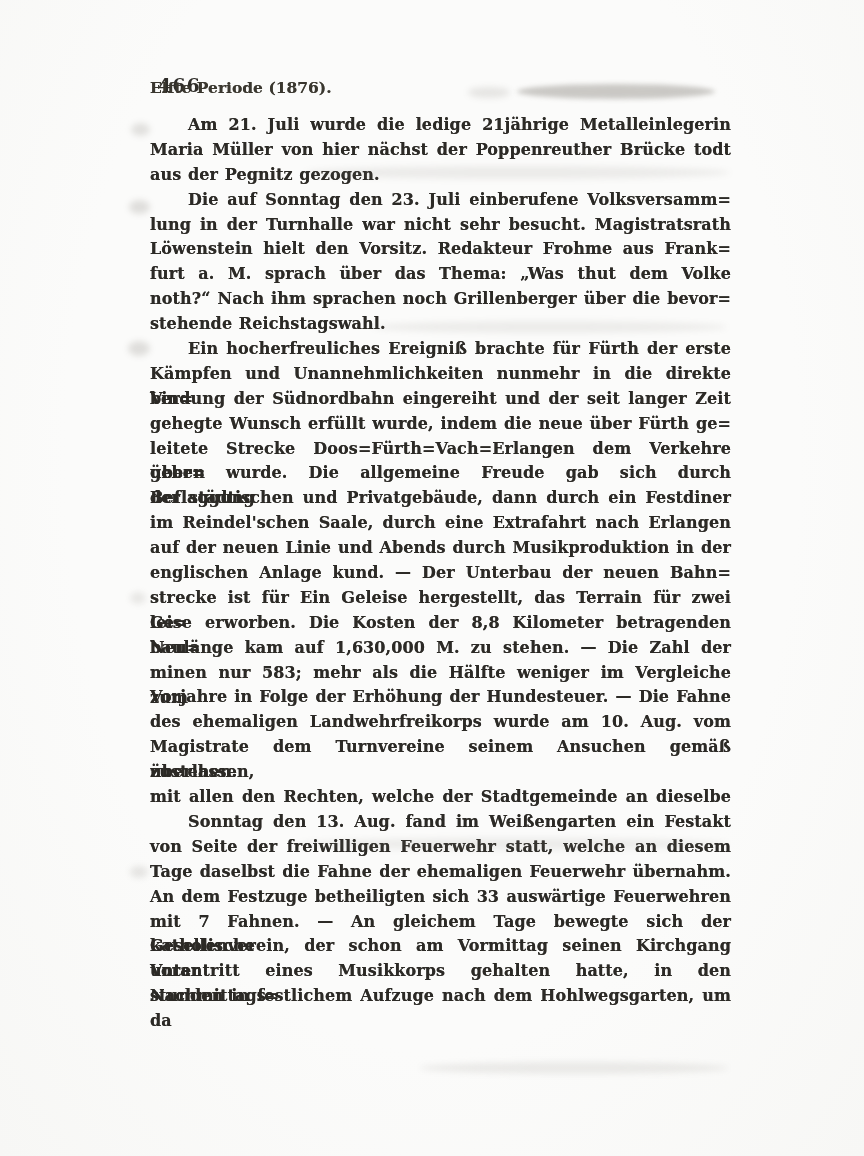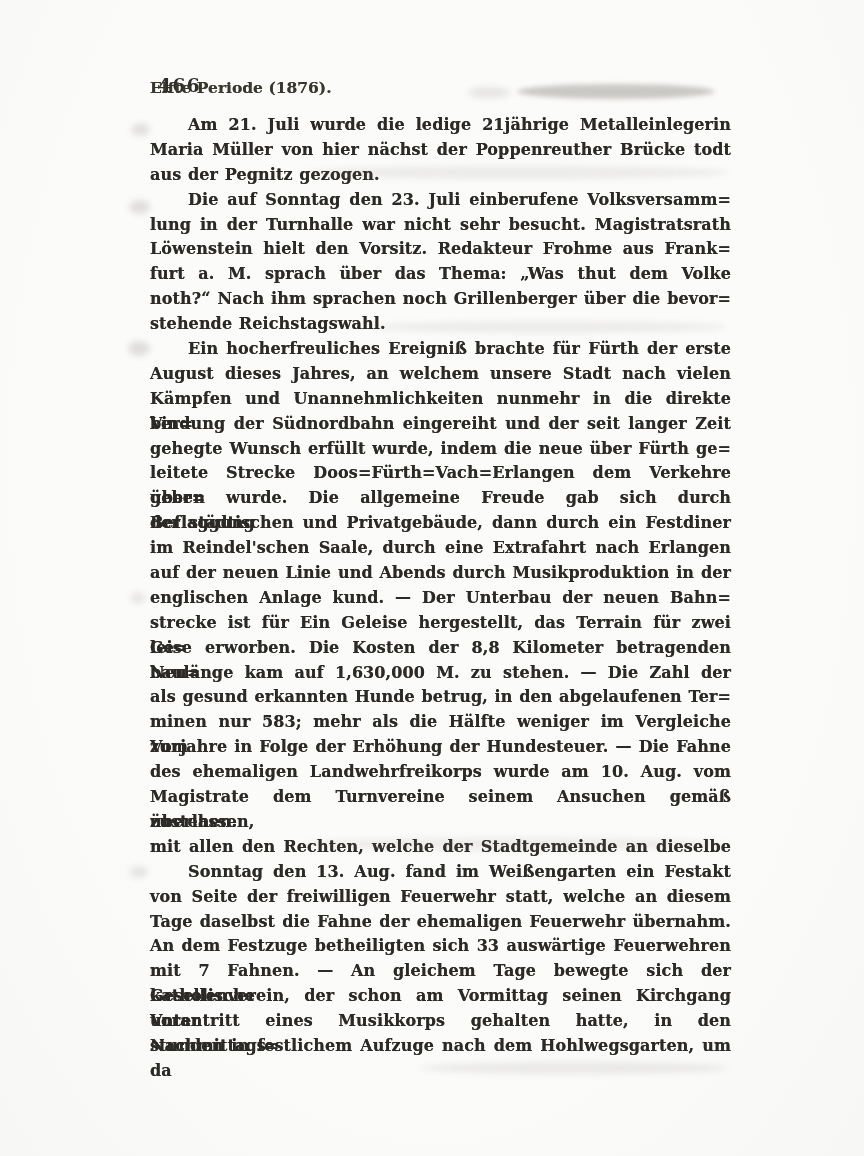--- a/index.html
+++ b/index.html
@@ -60,34 +60,32 @@
       <div class="paragraph">
         <div class="line indent">Die auf Sonntag den 23. Juli einberufene Volksversamm=</div>
         <div class="line">lung in der Turnhalle war nicht sehr besucht. Magistratsrath</div>
         <div class="line">Löwenstein hielt den Vorsitz. Redakteur Frohme aus Frank=</div>
         <div class="line">furt a. M. sprach über das Thema: „Was thut dem Volke</div>
         <div class="line">noth?“ Nach ihm sprachen noch Grillenberger über die bevor=</div>
         <div class="line last">stehende Reichstagswahl.</div>
       </div>
       <div class="paragraph">
         <div class="line indent">Ein hocherfreuliches Ereigniß brachte für Fürth der erste</div>
-        <div class="line">August dieses Jahres, an welchem unsere Stadt nach vielen</div>
         <div class="line">Kämpfen und Unannehmlichkeiten nunmehr in die direkte Ver=</div>
         <div class="line">bindung der Südnordbahn eingereiht und der seit langer Zeit</div>
         <div class="line">gehegte Wunsch erfüllt wurde, indem die neue über Fürth ge=</div>
         <div class="line">leitete Strecke Doos=Fürth=Vach=Erlangen dem Verkehre über=</div>
         <div class="line">geben wurde. Die allgemeine Freude gab sich durch Beflaggung</div>
         <div class="line">der städtischen und Privatgebäude, dann durch ein Festdiner</div>
         <div class="line">im Reindel'schen Saale, durch eine Extrafahrt nach Erlangen</div>
         <div class="line">auf der neuen Linie und Abends durch Musikproduktion in der</div>
         <div class="line">englischen Anlage kund. — Der Unterbau der neuen Bahn=</div>
         <div class="line">strecke ist für Ein Geleise hergestellt, das Terrain für zwei Ge=</div>
         <div class="line">leise erworben. Die Kosten der 8,8 Kilometer betragenden Neu=</div>
         <div class="line">baulänge kam auf 1,630,000 M. zu stehen. — Die Zahl der</div>
-        <div class="line">als gesund erkannten Hunde betrug, in den abgelaufenen Ter=</div>
         <div class="line">minen nur 583; mehr als die Hälfte weniger im Vergleiche zum</div>
         <div class="line">Vorjahre in Folge der Erhöhung der Hundesteuer. — Die Fahne</div>
         <div class="line">des ehemaligen Landwehrfreikorps wurde am 10. Aug. vom</div>
         <div class="line">Magistrate dem Turnvereine seinem Ansuchen gemäß überlassen,</div>
         <div class="line last">zustehen.</div>
         <div class="line">mit allen den Rechten, welche der Stadtgemeinde an dieselbe</div>
       </div>
       <div class="paragraph">
         <div class="line indent">Sonntag den 13. Aug. fand im Weißengarten ein Festakt</div>
         <div class="line">von Seite der freiwilligen Feuerwehr statt, welche an diesem</div>

